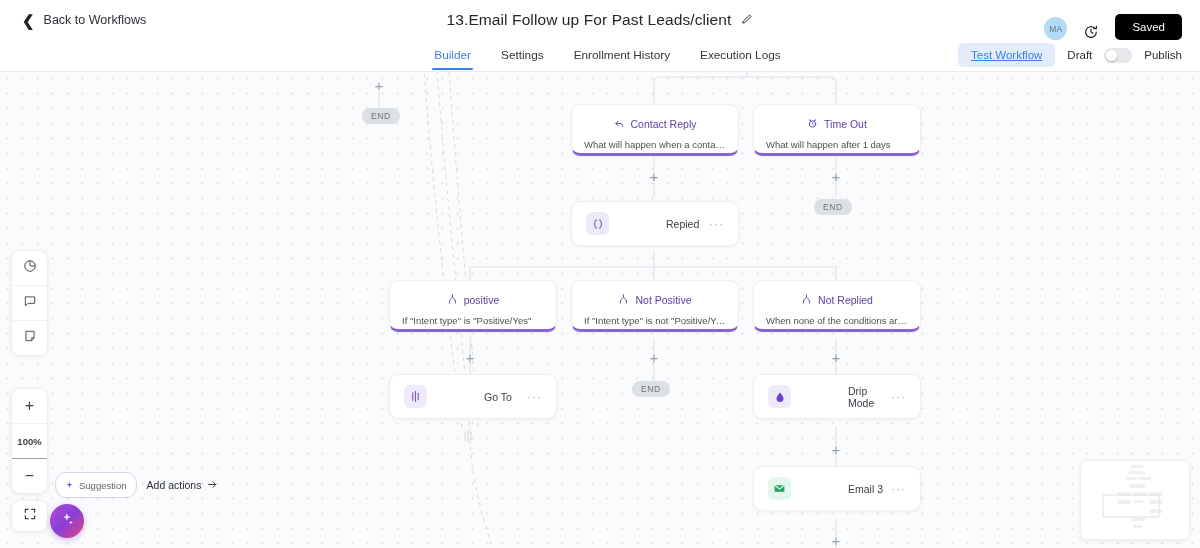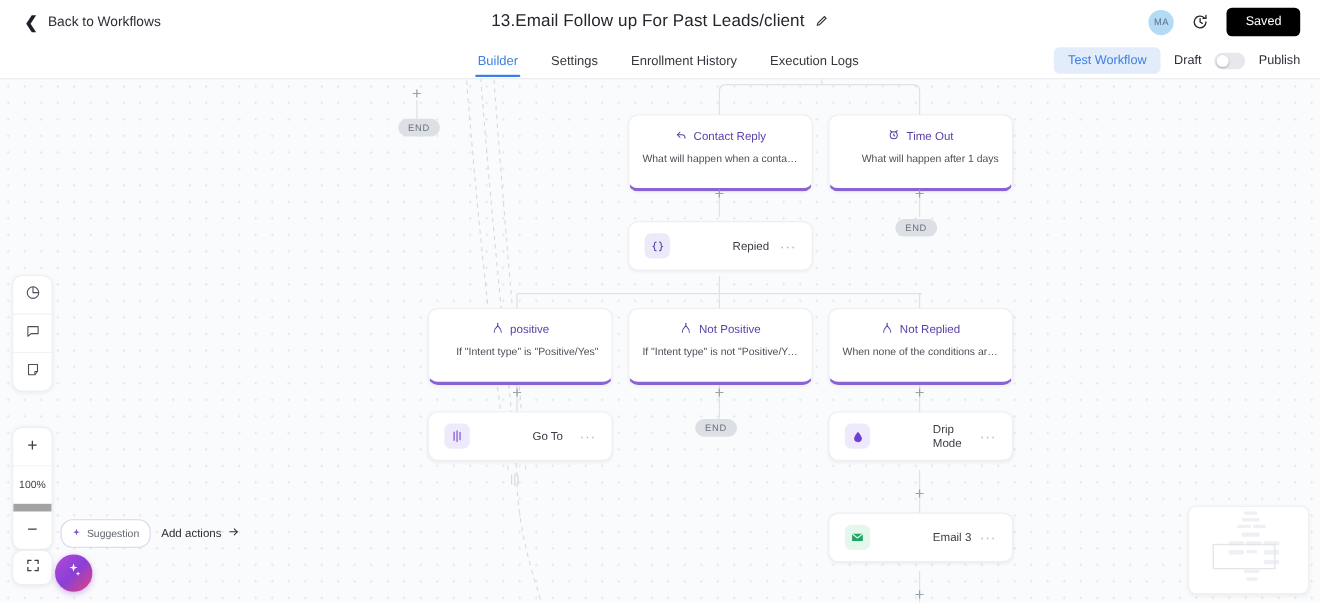--- a/index.html
+++ b/index.html
@@ -22,21 +22,21 @@
   .back .chev{font-size:15px;color:#1d2026;line-height:1;font-weight:700;}
   .back .lbl{font-size:12.5px;color:#2b2f36;}
   .wf-title-wrap{
     position:absolute;left:0;right:0;top:0;height:40px;
     display:flex;align-items:center;justify-content:center;gap:10px;
     pointer-events:none;
   }
   .wf-title{font-size:15.5px;color:#23262b;letter-spacing:.1px;}
   .pencil{font-size:11px;color:#2b2f36;pointer-events:auto;cursor:pointer;}
   .top-right{
-    position:absolute;right:18px;top:0;height:40px;display:flex;align-items:center;gap:16px;
+    position:absolute;right:18px;top:0;height:40px;display:flex;align-items:flex-end;gap:16px;
   }
   .avatar{
     width:23px;height:23px;border-radius:50%;background:#b3dbf5;
     display:flex;align-items:center;justify-content:center;
     font-size:8.5px;color:#5b7186;letter-spacing:.3px;cursor:pointer;
   }
   .hicon{width:16px;height:16px;cursor:pointer;display:block;}
   .saved-btn{
     background:#000000;color:#ffffff;font-size:11.5px;
     padding:7px 17px;border-radius:5px;border:none;cursor:pointer;
@@ -59,21 +59,21 @@
   .tab.active{color:#3d7fe0;margin-left:15px;}
   .tab.active:after{
     content:"";position:absolute;left:-2px;right:-2px;bottom:0;height:2px;
     background:#3d7fe0;border-radius:2px;
   }
   .tab-right{
     position:absolute;right:18px;top:0;height:30px;display:flex;align-items:center;gap:12px;
   }
   .test-btn{
     background:#e3ecfb;color:#3d7fe0;font-size:11.5px;
-    padding:6px 13px;border-radius:5px;border:none;cursor:pointer;font-family:inherit;
+    padding:6px 13px;border-radius:5px;border:none;cursor:pointer;font-family:inherit;text-decoration:underline;
   }
   .draft-lbl,.publish-lbl{font-size:11.5px;color:#2b2f36;}
   .toggle{
     width:28px;height:15px;border-radius:9px;background:#e6e8ec;
     position:relative;cursor:pointer;
   }
   .toggle .knob{
     position:absolute;left:2px;top:2px;width:11px;height:11px;border-radius:50%;
     background:#fff;box-shadow:0 1px 2px rgba(0,0,0,.25);
   }
@@ -86,21 +86,21 @@
     background-size:15px 15px;
     overflow:hidden;
   }
   .edges{position:absolute;left:0;top:0;width:1200px;height:477px;}
 
   
   .node{position:absolute;box-sizing:border-box;}
   .branch-card{
     background:#fff;border:1px solid #eceef1;border-bottom:3px solid #8a63d2;
     border-radius:9px;box-shadow:0 1px 3px rgba(24,28,40,.05);
-    padding:10px 8px 21px;text-align:right;
+    padding:10px 8px 3px;text-align:left;
   }
   .branch-head{
     display:flex;align-items:center;justify-content:center;gap:6px;margin-bottom:6px;
   }
   .branch-title{font-size:10.5px;color:#5b3fa8;}
   .branch-sub{
     font-size:9.5px;color:#4b5058;white-space:nowrap;overflow:hidden;
     text-overflow:ellipsis;padding:0 4px;
   }
   .action-card{
@@ -130,21 +130,21 @@
     position:absolute;background:#fff;border:1px solid #edeff2;border-radius:9px;
     box-shadow:0 1px 4px rgba(24,28,40,.07);overflow:hidden;width:35px;z-index:30;
   }
   .tool-btn{
     height:34px;display:flex;align-items:center;justify-content:center;cursor:pointer;
     border-bottom:1px solid #f0f2f4;
   }
   .tool-btn:last-child{border-bottom:none;}
   .zoom-val{
     height:34px;display:flex;align-items:center;justify-content:center;
-    font-size:9.5px;color:#3a3e45;border-bottom:7px solid #a3a3a3;cursor:pointer;
+    font-size:9.5px;color:#3a3e45;border-bottom:1px solid #a3a3a3;cursor:pointer;font-weight:bold;
   }
 
   
   .sugg-row{position:absolute;left:55px;bottom:50px;display:flex;align-items:center;gap:10px;z-index:30;}
   .sugg-pill{
     display:flex;align-items:center;gap:5px;border:1px solid #d9d4ea;
     border-radius:11px;padding:3px 9px;background:#fff;cursor:pointer;
   }
   .sugg-txt{font-size:9.5px;color:#5f646c;}
   .add-actions{font-size:10.5px;color:#2b2f36;cursor:pointer;display:flex;align-items:center;gap:6px;}

